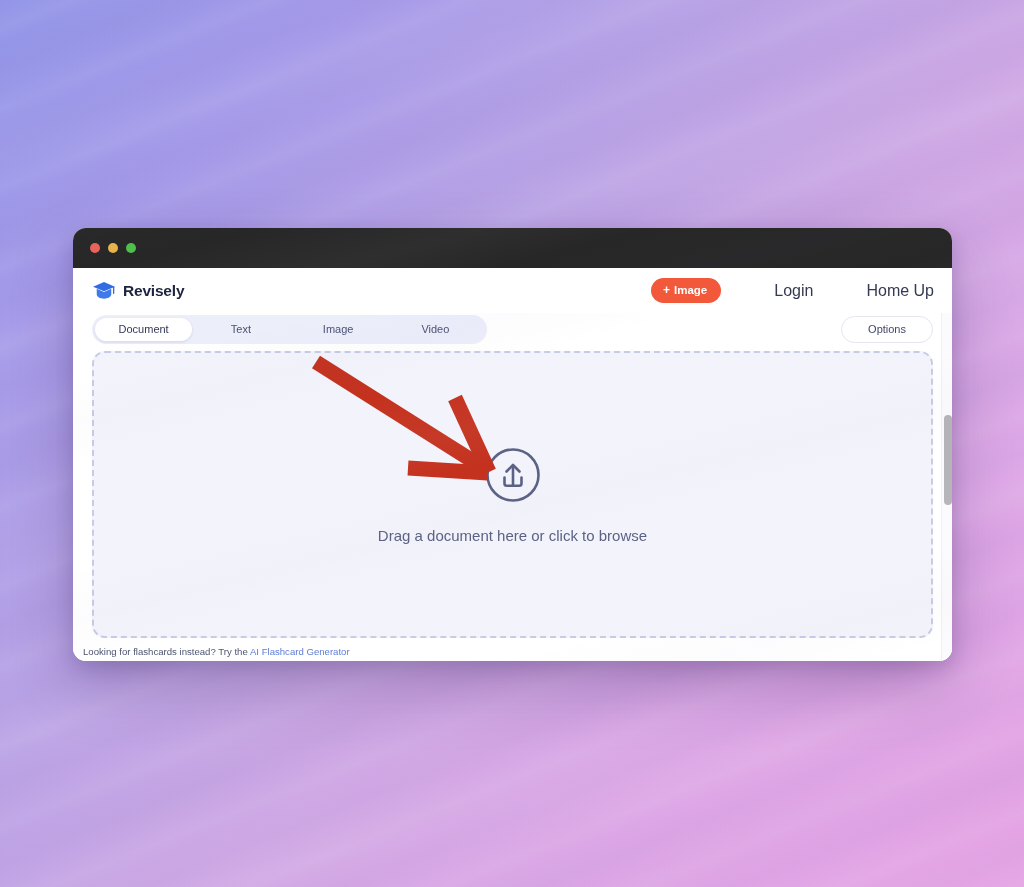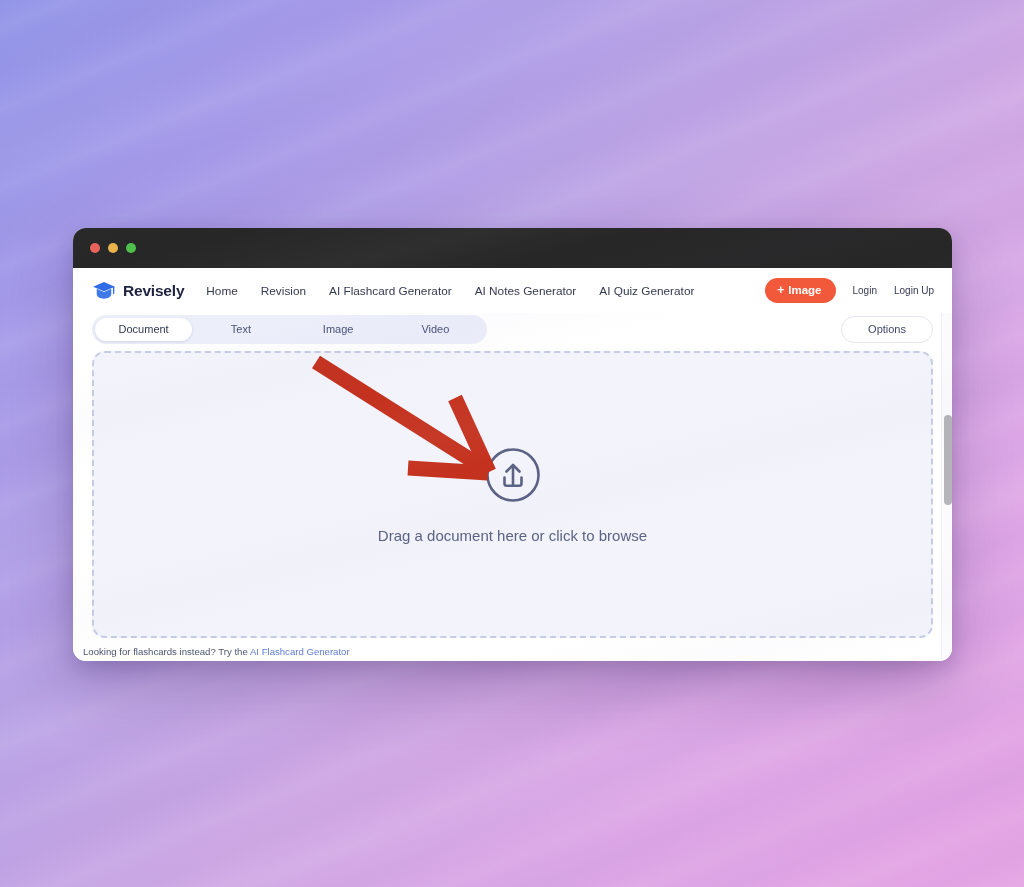--- a/index.html
+++ b/index.html
@@ -145,24 +145,25 @@
     border-radius: 14px;
     padding: 6px 14px 7px 12px;
     display: flex;
     align-items: center;
     gap: 4px;
     cursor: pointer;
     white-space: nowrap;
   }
   .create-plus { font-size: 12px; font-weight: bold; line-height: 1; }
   .auth-link {
-    font-size: 10px;
+    font-size: 16px;
     color: #343a52;
     cursor: pointer;
     white-space: nowrap;
+    margin-left: 36px;
   }
 
   
   .tabrow {
     display: flex;
     align-items: center;
     padding: 0 19px;
     height: 32px;
     position: relative;
   }
@@ -293,35 +294,28 @@
 
         <div class="brand">
           <svg class="brand-mark" viewBox="0 0 26 22">
             <path d="M13 1 L25 6.2 L13 11.4 L1 6.2 Z" fill="#2f6ce5"></path>
             <path d="M5 8.4 L5 14.6 C5 17.4 8.8 19.4 13 19.4 C17.2 19.4 21 17.4 21 14.6 L21 8.4 L13 12 Z" fill="#3f7ae8"></path>
             <path d="M23.6 7 L23.6 13.6" stroke="#2f6ce5" stroke-width="1.5" stroke-linecap="round" fill="none"></path>
           </svg>
           <span class="brand-name">Revisely</span>
         </div>
 
-        <div class="navlinks">
-          <span class="navlink">Home</span>
-          <span class="navlink">Revision</span>
-          <span class="navlink">AI Flashcard Generator</span>
-          <span class="navlink">AI Notes Generator</span>
-          <span class="navlink">AI Quiz Generator</span>
-        </div>
 
         <div class="nav-right">
           <button class="create-btn">
             <span class="create-plus">+</span>
             <span>Image</span>
           </button>
           <span class="auth-link">Login</span>
-          <span class="auth-link">Login Up</span>
+          <span class="auth-link">Home Up</span>
         </div>
       </div>
 
       <div class="tabrow">
         <div class="tabs">
           <div class="tab active">Document</div>
           <div class="tab">Text</div>
           <div class="tab">Image</div>
           <div class="tab">Video</div>
         </div>

